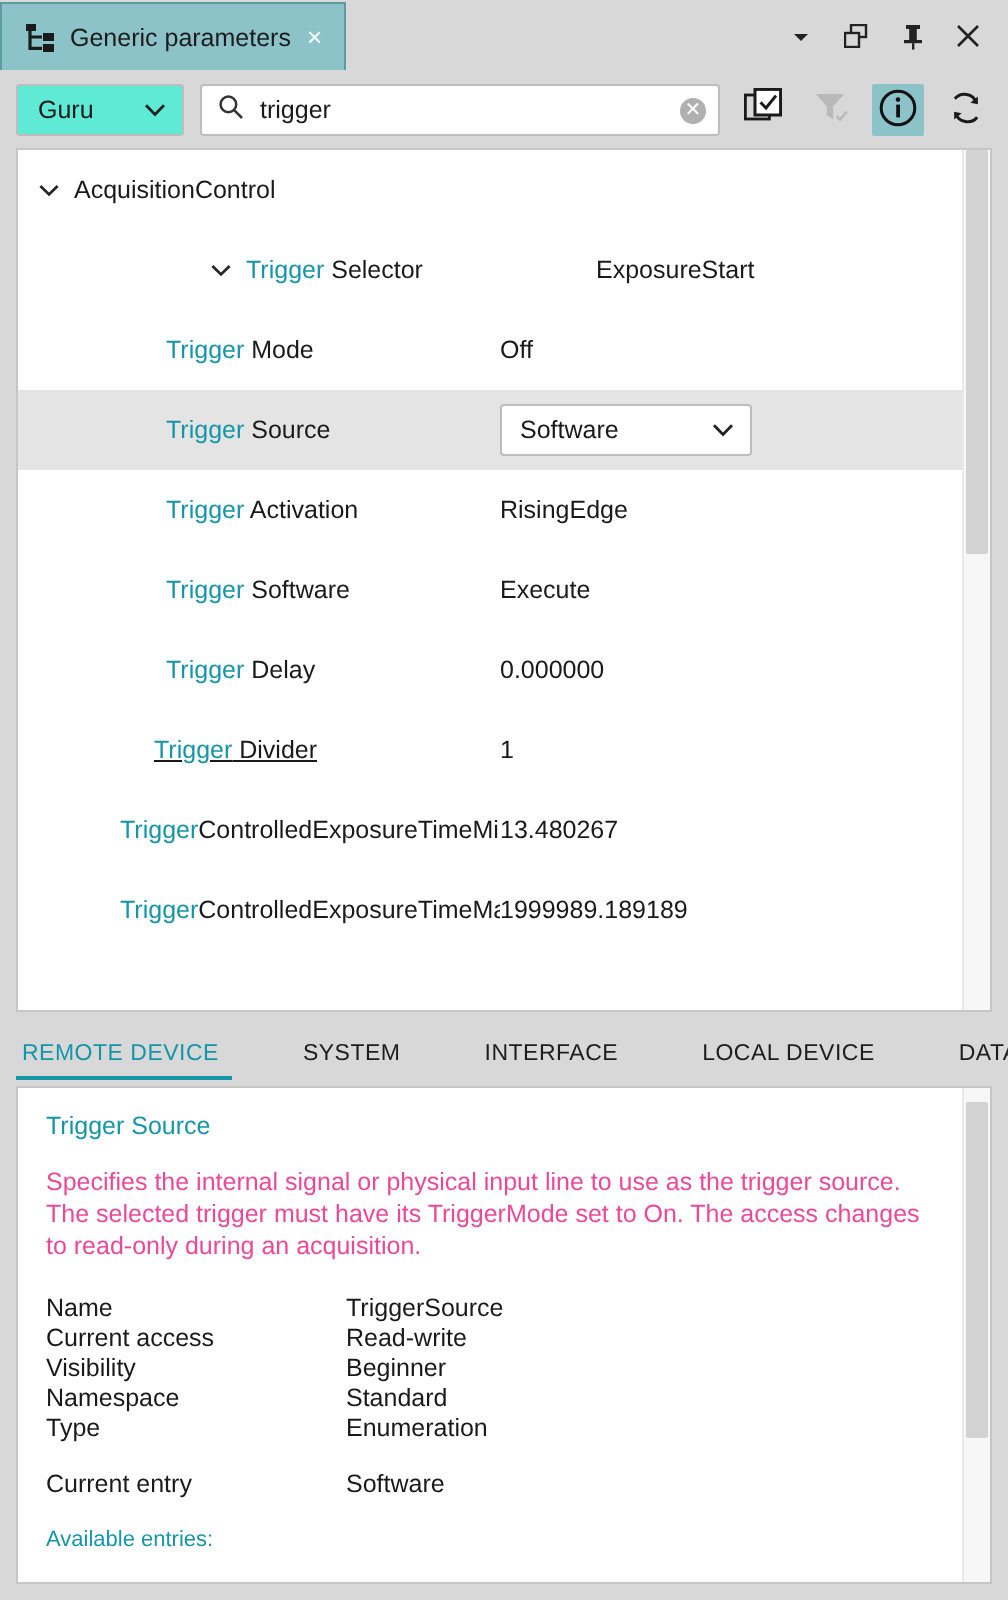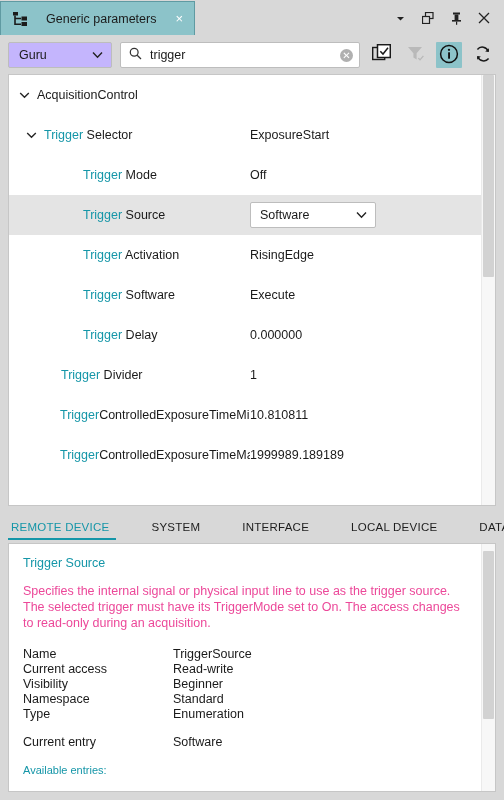--- a/index.html
+++ b/index.html
@@ -29,21 +29,21 @@
     height: 36px;
     min-height: 36px;
     display: flex;
     align-items: stretch;
     background: #d8d8d8;
     position: relative;
   }
   .doc-tab {
     display: flex;
     align-items: center;
-    gap: 18px;
+    gap: 7px;
     background: #8cc3c9;
     padding: 0 10px 0 12px;
     height: 34px;
     box-sizing: border-box;
     border: 1px solid #5f9aa2;
     border-bottom: none;
     margin-top: 1px;
   }
   .doc-tab-title {
     font-size: 12.5px;
@@ -79,23 +79,23 @@
     height: 38px;
     min-height: 38px;
     display: flex;
     align-items: center;
     gap: 8px;
     padding: 0 8px;
     background: #d8d8d8;
     box-sizing: border-box;
   }
   .visibility-select {
-    width: 104px;
+    width: 84px;
     height: 26px;
-    background: #c4b5fd;
+    background: #5eead4;
     border: 1px solid #bdbdbd;
     border-radius: 2px;
     display: flex;
     align-items: center;
     justify-content: space-between;
     padding: 0 8px 0 10px;
     box-sizing: border-box;
     font-size: 12.5px;
     cursor: pointer;
   }
@@ -415,21 +415,21 @@
             <span class="chev">
               <svg width="11" height="8" viewBox="0 0 11 8">
                 <path d="M1.2 2 L5.5 6.2 L9.8 2" stroke="#262626" stroke-width="1.4" fill="none"></path>
               </svg>
             </span>
             <span style="margin-left: 5px;">AcquisitionControl</span>
           </div>
           <div class="tval"></div>
         </div>
         <div class="trow">
-          <div class="tname" style="padding-left: 15px;">
+          <div class="tname" style="padding-left: 46px; margin-left: 48px;">
             <span class="chev">
               <svg width="11" height="8" viewBox="0 0 11 8">
                 <path d="M1.2 2 L5.5 6.2 L9.8 2" stroke="#262626" stroke-width="1.4" fill="none"></path>
               </svg>
             </span>
             <span style="margin-left: 5px;"><span class="hl">Trigger</span> Selector</span>
           </div>
           <div class="tval">ExposureStart</div>
         </div>
         <div class="trow">
@@ -488,40 +488,40 @@
             <span class="chev empty">
               <svg width="11" height="8" viewBox="0 0 11 8">
                 <path d="M1.2 2 L5.5 6.2 L9.8 2" stroke="#262626" stroke-width="1.4" fill="none"></path>
               </svg>
             </span>
             <span style="margin-left: 5px;"><span class="hl">Trigger</span> Delay</span>
           </div>
           <div class="tval">0.000000</div>
         </div>
         <div class="trow">
-          <div class="tname" style="padding-left: 32px;">
+          <div class="tname" style="padding-left: 48px; text-decoration: underline;">
             <span class="chev empty">
               <svg width="11" height="8" viewBox="0 0 11 8">
                 <path d="M1.2 2 L5.5 6.2 L9.8 2" stroke="#262626" stroke-width="1.4" fill="none"></path>
               </svg>
             </span>
             <span style="margin-left: 5px;"><span class="hl">Trigger</span> Divider</span>
           </div>
           <div class="tval">1</div>
         </div>
         <div class="trow">
           <div class="tname" style="padding-left: 31px;">
             <span class="chev empty">
               <svg width="11" height="8" viewBox="0 0 11 8">
                 <path d="M1.2 2 L5.5 6.2 L9.8 2" stroke="#262626" stroke-width="1.4" fill="none"></path>
               </svg>
             </span>
             <span style="margin-left: 5px;"><span class="hl">Trigger</span>ControlledExposureTimeMin</span>
           </div>
-          <div class="tval">10.810811</div>
+          <div class="tval">13.480267</div>
         </div>
         <div class="trow">
           <div class="tname" style="padding-left: 31px;">
             <span class="chev empty">
               <svg width="11" height="8" viewBox="0 0 11 8">
                 <path d="M1.2 2 L5.5 6.2 L9.8 2" stroke="#262626" stroke-width="1.4" fill="none"></path>
               </svg>
             </span>
             <span style="margin-left: 5px;"><span class="hl">Trigger</span>ControlledExposureTimeMax</span>
           </div>

